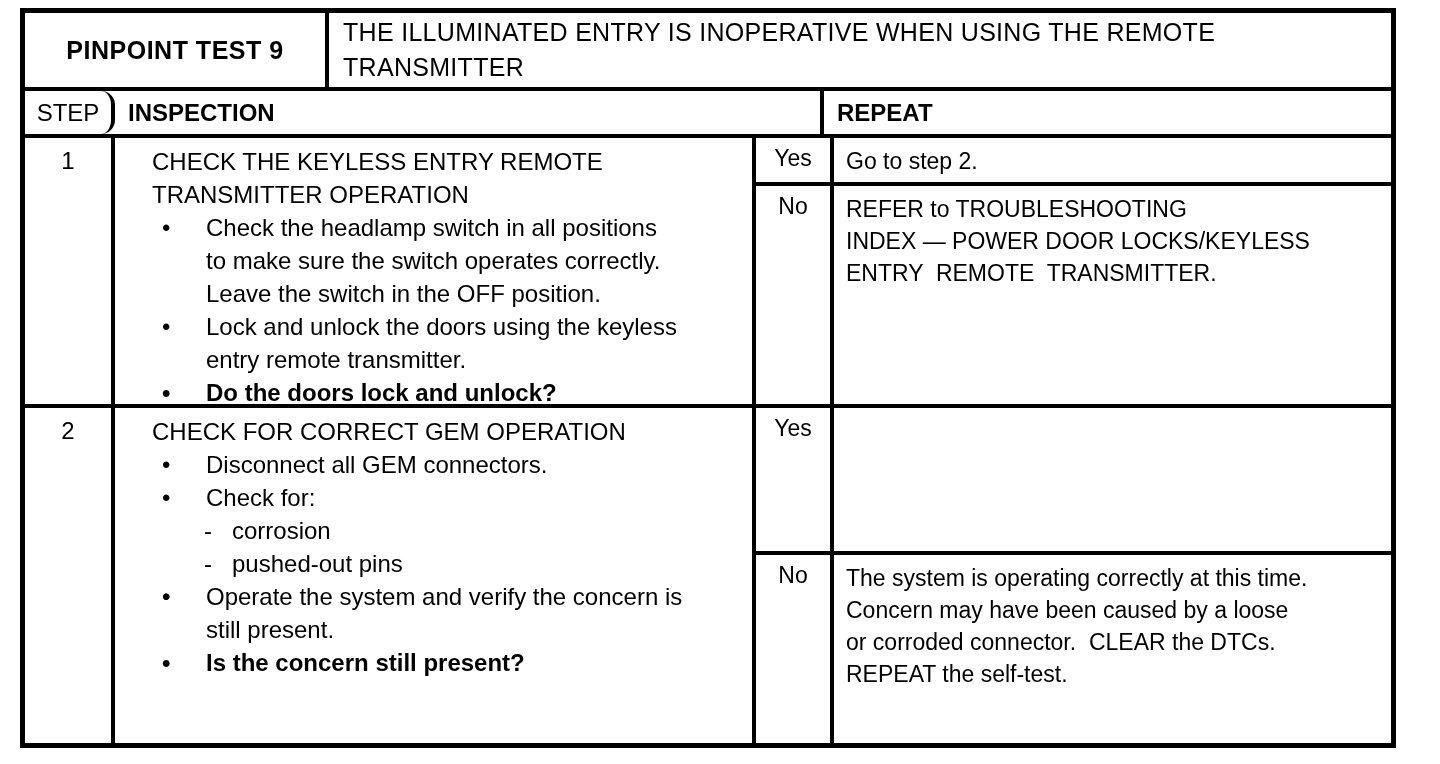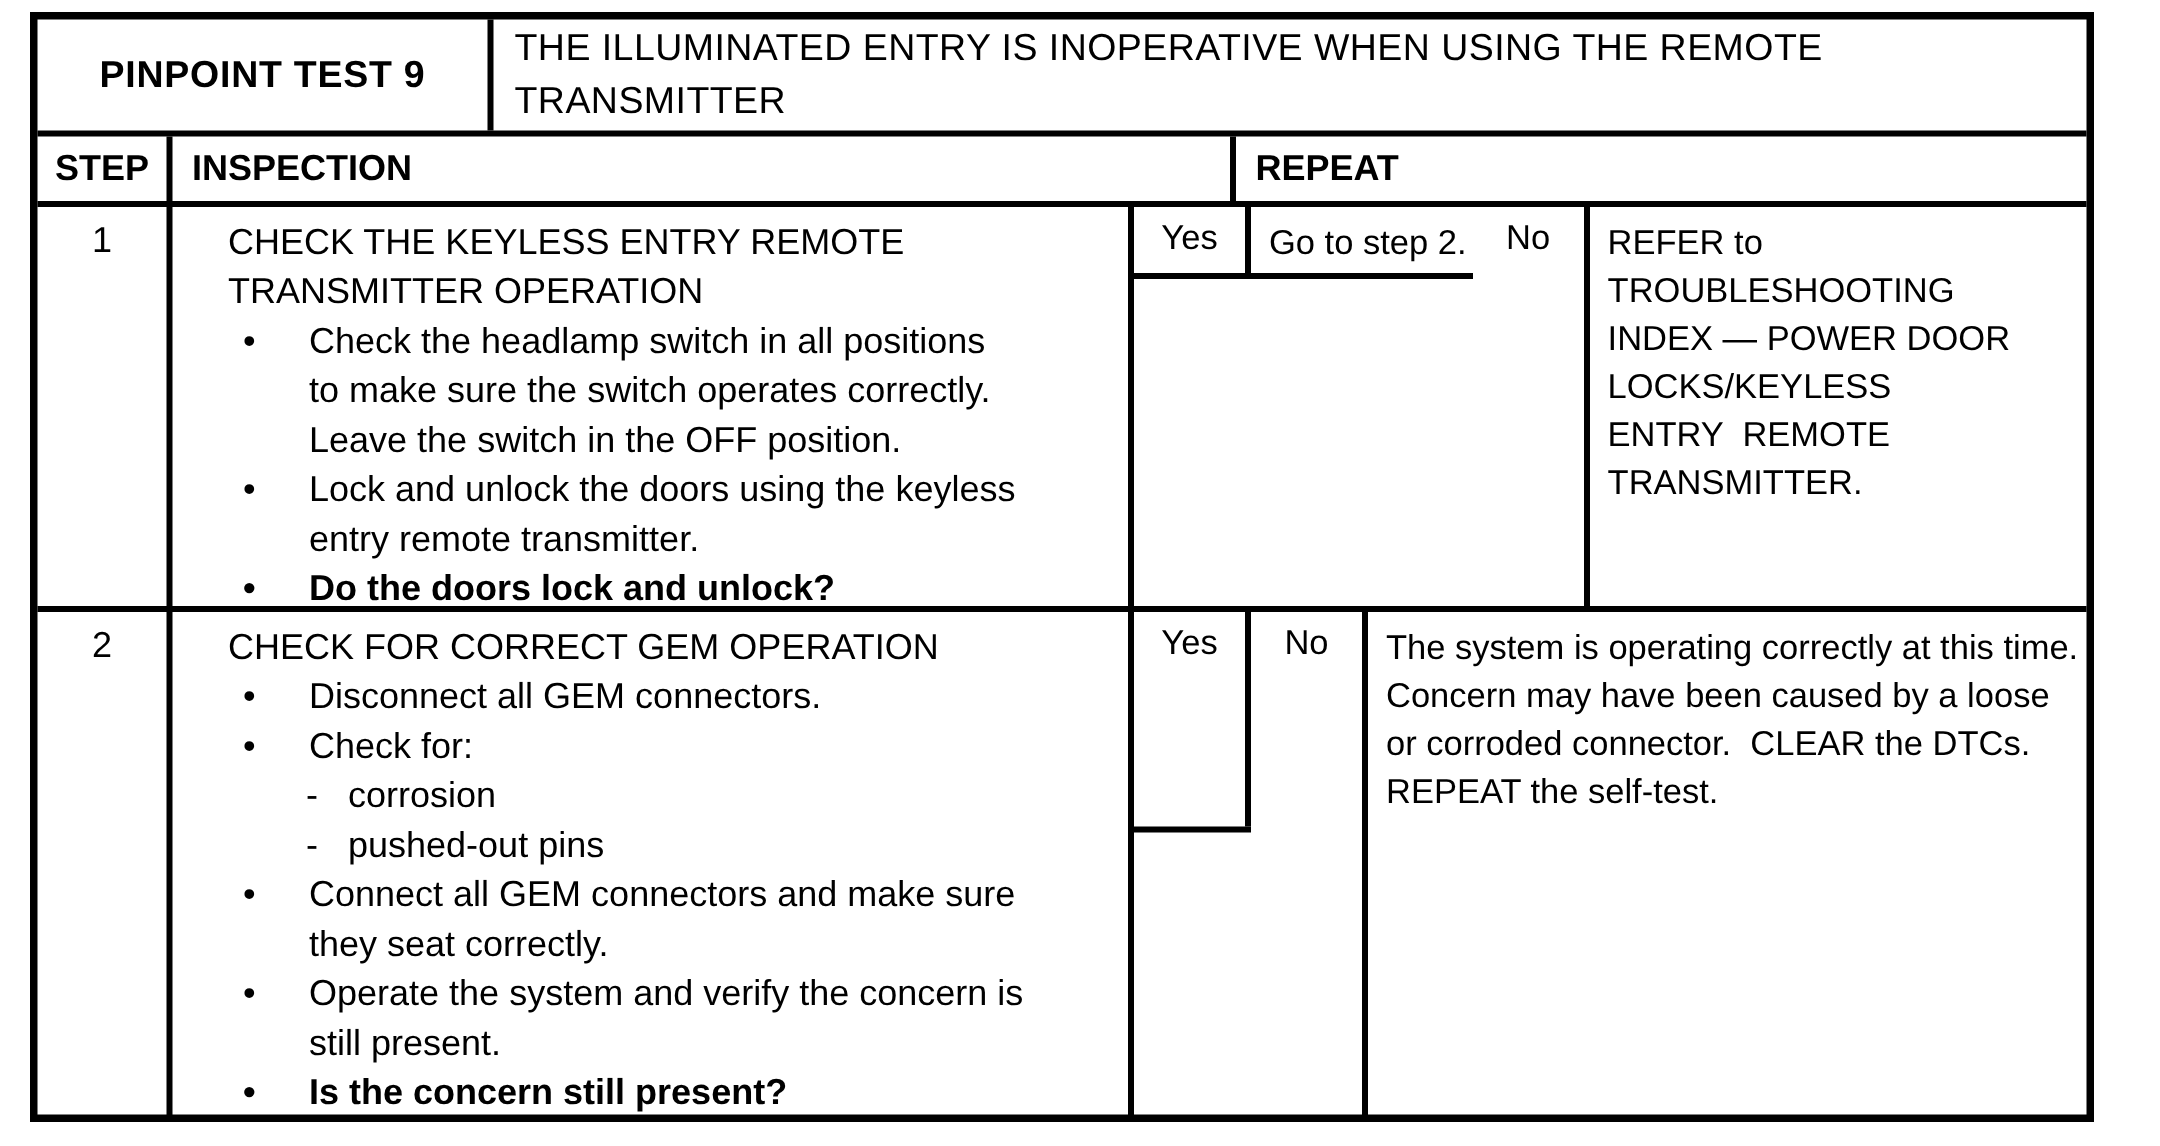--- a/index.html
+++ b/index.html
@@ -39,21 +39,21 @@
     padding: 2px 10px 2px 14px;
     font-weight: normal; font-size: 25px; line-height: 35px;
     white-space: pre-line; letter-spacing: 0.3px;
   }
 
   
   .row-colhead { height: 43px; flex: 0 0 auto; border-bottom: 4px solid #000; display: flex; }
   .h-step {
     width: 86px; flex: 0 0 auto; border-right: 4px solid #000;
     display: flex; align-items: center; justify-content: center;
-    font-weight: bold; font-size: 24px;
+    font-weight: normal; font-size: 24px; border-radius: 14px;
   }
   .h-insp {
     width: 692px; flex: 0 0 auto; border-right: 4px solid #000;
     display: flex; align-items: center; padding-left: 13px;
     font-weight: bold; font-size: 24px;
   }
   .h-action {
     flex: 1; display: flex; align-items: center; padding-left: 13px;
     font-weight: bold; font-size: 24px;
   }
@@ -73,21 +73,21 @@
   }
   .insp-heading { padding-left: 12px; padding-right: 6px; white-space: pre-wrap; }
   .insp-items { margin: 0; }
   .insp-item { position: relative; padding-left: 66px; padding-right: 2px; }
   .insp-item .marker { position: absolute; left: 22px; top: 0; }
   .insp-item.dash { padding-left: 92px; }
   .insp-item.dash .marker { left: 64px; }
   .insp-item.bullet-q { font-weight: bold; }
   .insp-item .item-text { display: block; white-space: pre-wrap; }
 
-  .c-right { flex: 1; display: flex; }
+  .c-right { flex: 1; display: flex; flex-direction: column; }
   .sub-row { display: flex; }
   .sub-yes { border-bottom: 4px solid #000; flex: 0 0 auto; }
   .row-step1 .sub-yes { height: 44px; }
   .row-step2 .sub-yes { height: 143px; }
   .sub-no { flex: 1; }
 
   .c-yn {
     width: 74px; flex: 0 0 auto; border-right: 4px solid #000;
     text-align: center; padding-top: 7px; font-size: 23px;
   }
@@ -170,22 +170,20 @@
             <div class="insp-item dash">
             <span class="marker">-</span>
             <span class="item-text">corrosion</span>
           </div>
             <div class="insp-item dash">
             <span class="marker">-</span>
             <span class="item-text">pushed-out pins</span>
           </div>
             <div class="insp-item bullet">
             <span class="marker">•</span>
-            <span class="item-text">Connect all GEM connectors and make sure
-they seat correctly.</span>
           </div>
             <div class="insp-item bullet">
             <span class="marker">•</span>
             <span class="item-text">Operate the system and verify the concern is
 still present.</span>
           </div>
             <div class="insp-item bullet-q">
             <span class="marker">•</span>
             <span class="item-text">Is the concern still present?</span>
           </div>

